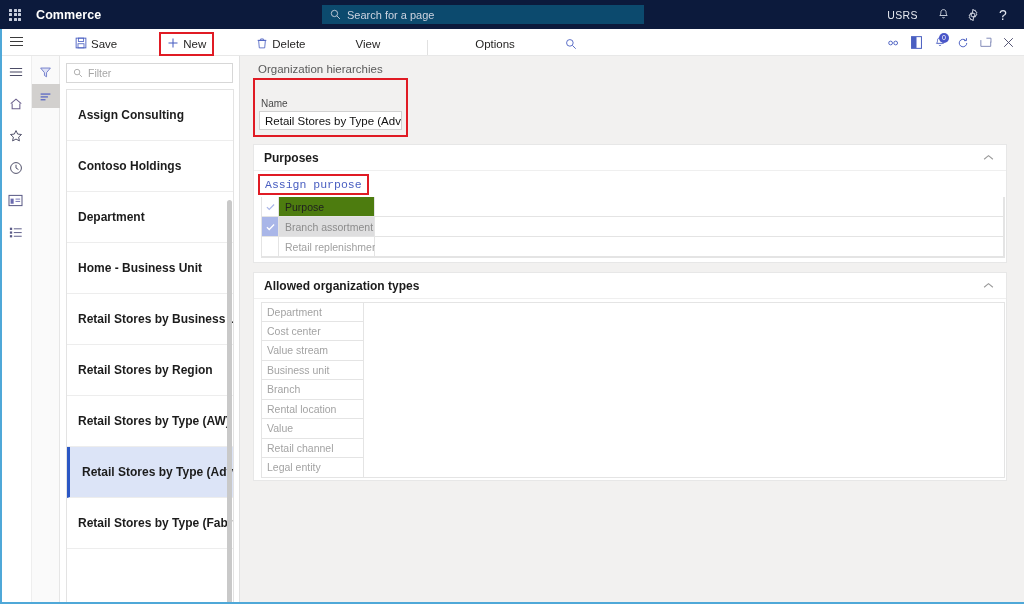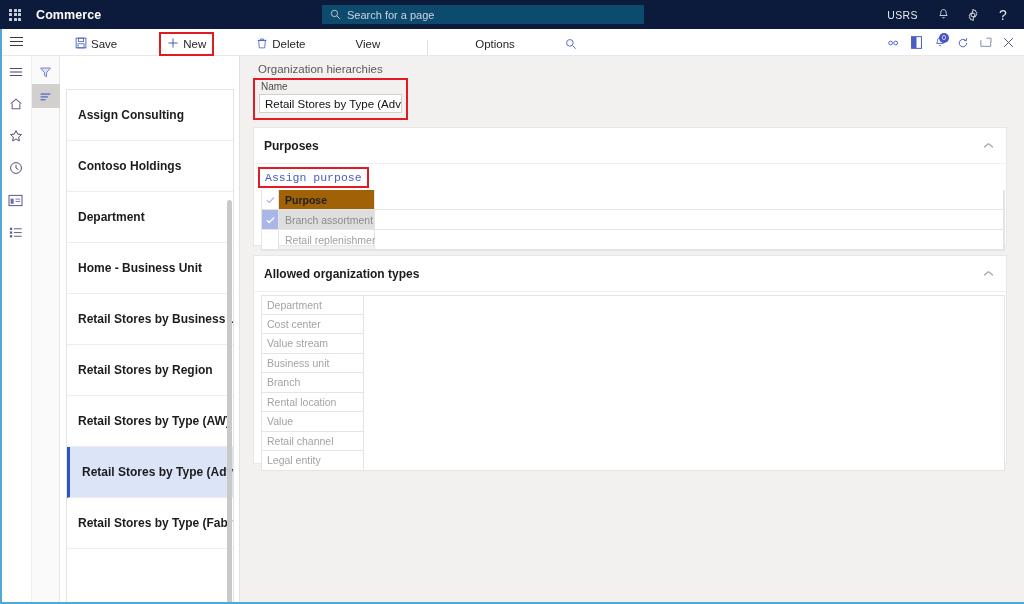--- a/index.html
+++ b/index.html
@@ -185,21 +185,21 @@
     background: #f2f1f0;
     overflow: hidden;
   }
   .caption {
     margin: 7px 0 0 17px;
     font-size: 11.5px; color: #5a5a5a;
   }
   .namewrap {
     margin: 5px 0 0 14px;
     width: 151px;
-    padding: 1px 4px 5px 4px;
+    padding: 18px 4px 5px 4px;
     outline: 2px solid #e01b24;
     outline-offset: 0px;
     background: #f2f1f0;
   }
   .namelabel { font-size: 10px; color: #494949; margin-bottom: 2px; margin-left: 2px;}
   .nameinput {
     height: 19px; background: #ffffff;
     border: 1px solid #d1d1d1;
     display: flex; align-items: center; padding-left: 5px;
     font-size: 11.5px; color: #111;
@@ -209,21 +209,21 @@
 
   .card {
     background: #ffffff;
     margin: 0 17px 0 12px;
     border: 1px solid #e7e7e7;
     position: relative;
   }
   .card.purposes { margin-top: 9px; height: 119px; }
   .card.orgtypes { margin-top: 9px; height: 209px; }
   .cardhdr {
-    height: 36px;
+    height: 26px;
     display: flex; align-items: center; justify-content: space-between;
     padding: 0 12px 0 10px;
     font-size: 12px; font-weight: bold; color: #1b1b1b;
     border-bottom: 1px solid #efefef;
   }
   .chev { cursor: pointer; display: flex; }
 
   .assignbar { height: 26px; display: flex; align-items: center; padding-left: 6px; font-family: Liberation Mono, monospace; }
   .assignbtn {
     color: #4a5fc1; font-size: 11.5px;
@@ -245,21 +245,21 @@
     display: flex; align-items: center; justify-content: center;
     background: #fff;
   }
   .pcheck.on { background: #a9b6e8; }
   .pcell {
     width: 96px;
     border: 1px solid #e4e4e4; border-top: none; border-left: none;
     display: flex; align-items: center; padding-left: 6px;
     font-size: 10.5px; white-space: nowrap;
   }
-  .prow.header .pcell { color: #1f1f1f; font-weight: bold; background: #a16207; }
+  .prow.header .pcell { color: #1f1f1f; font-weight: normal; background: #4d7c0f; }
   .prow.header .pcheck { background: #fff; }
   .prow.selected .pcell { background: #dededf; color: #8c8c8c; }
   .prow .pcell.dim { color: #a0a0a0; }
   .prest {
     flex: 1;
     border-bottom: 1px solid #e4e4e4;
     border-right: 1px solid #e4e4e4;
     background: #fff;
   }
   .prow.header .prest { border-bottom: 1px solid #e4e4e4; }
@@ -492,20 +492,29 @@
     <div class="r2i active">
       <svg width="13" height="11" viewBox="0 0 16 12">
           <line x1="2" y1="3" x2="14" y2="3" stroke="#5a68c4" stroke-width="1.6"></line>
           <line x1="2" y1="6.5" x2="11" y2="6.5" stroke="#5a68c4" stroke-width="1.6"></line>
           <line x1="2" y1="10" x2="8" y2="10" stroke="#5a68c4" stroke-width="1.6"></line>
         </svg>
     </div>
   </div>
 
   <div class="sidebar">
+    <div class="filterbox">
+      <span>
+        <svg width="10" height="10" viewBox="0 0 16 16">
+            <circle cx="6.5" cy="6.5" r="4.4" fill="none" stroke="#a6a6a6" stroke-width="1.4"></circle>
+            <line x1="10" y1="10" x2="14.3" y2="14.3" stroke="#a6a6a6" stroke-width="1.4"></line>
+          </svg>
+      </span>
+      <span class="ph">Filter</span>
+    </div>
 
     <div class="listwrap">
       <div class="litem">
           <span>Assign Consulting</span>
         </div>
       <div class="litem">
           <span>Contoso Holdings</span>
         </div>
       <div class="litem">
           <span>Department</span>

